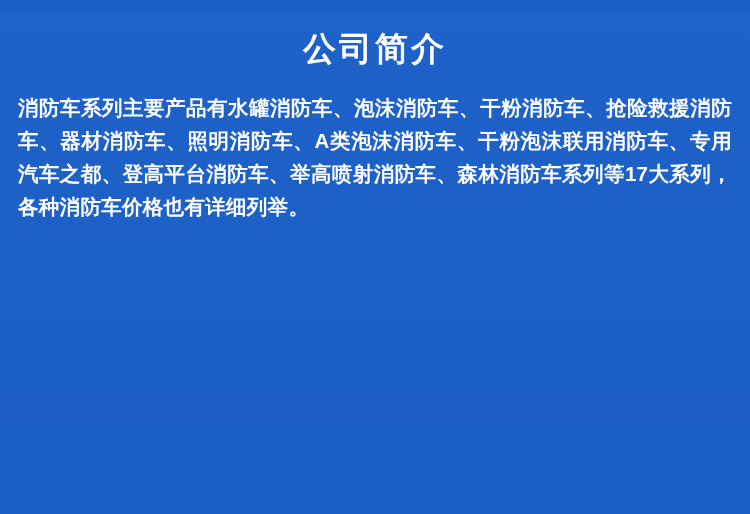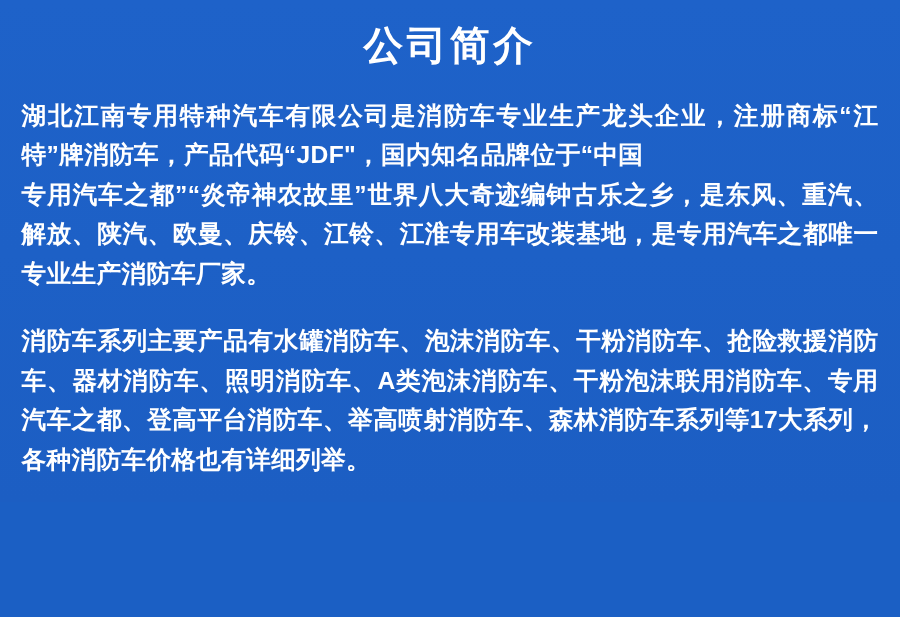--- a/index.html
+++ b/index.html
@@ -13,20 +13,21 @@
     font-family: "Liberation Sans", sans-serif;
     overflow: hidden;
   }
   .page {
     position: relative;
     width: 750px;
     height: 418px;
     background: linear-gradient(180deg, #1e62c9 0%, #1c5ec3 100%);
     box-sizing: border-box;
     padding: 0;
+    margin-top: 11px;
   }
   .title {
     margin: 0;
     padding-top: 18px;
     text-align: center;
     color: #ffffff;
     font-size: 33px;
     font-weight: bold;
     letter-spacing: 3px;
     line-height: 1.2;
@@ -51,18 +52,16 @@
   }
 </style>
 </head>
 <body>
 
 <div class="page">
 
   <h1 class="title">公司简介</h1>
 
   <div class="body-copy">
-    <p class="para">湖北江南专用特种汽车有限公司是消防车专业生产龙头企业，注册商标“江特”牌消防车，产品代码“JDF"，国内知名品牌位于“中国
-专用汽车之都”“炎帝神农故里”世界八大奇迹编钟古乐之乡，是东风、重汽、解放、陕汽、欧曼、庆铃、江铃、江淮专用车改装基地，是专用汽车之都唯一专业生产消防车厂家。</p>
     <p class="para">消防车系列主要产品有水罐消防车、泡沫消防车、干粉消防车、抢险救援消防车、器材消防车、照明消防车、A类泡沫消防车、干粉泡沫联用消防车、专用汽车之都、登高平台消防车、举高喷射消防车、森林消防车系列等17大系列，各种消防车价格也有详细列举。</p>
   </div>
 
 </div>
 
 </body></html>

